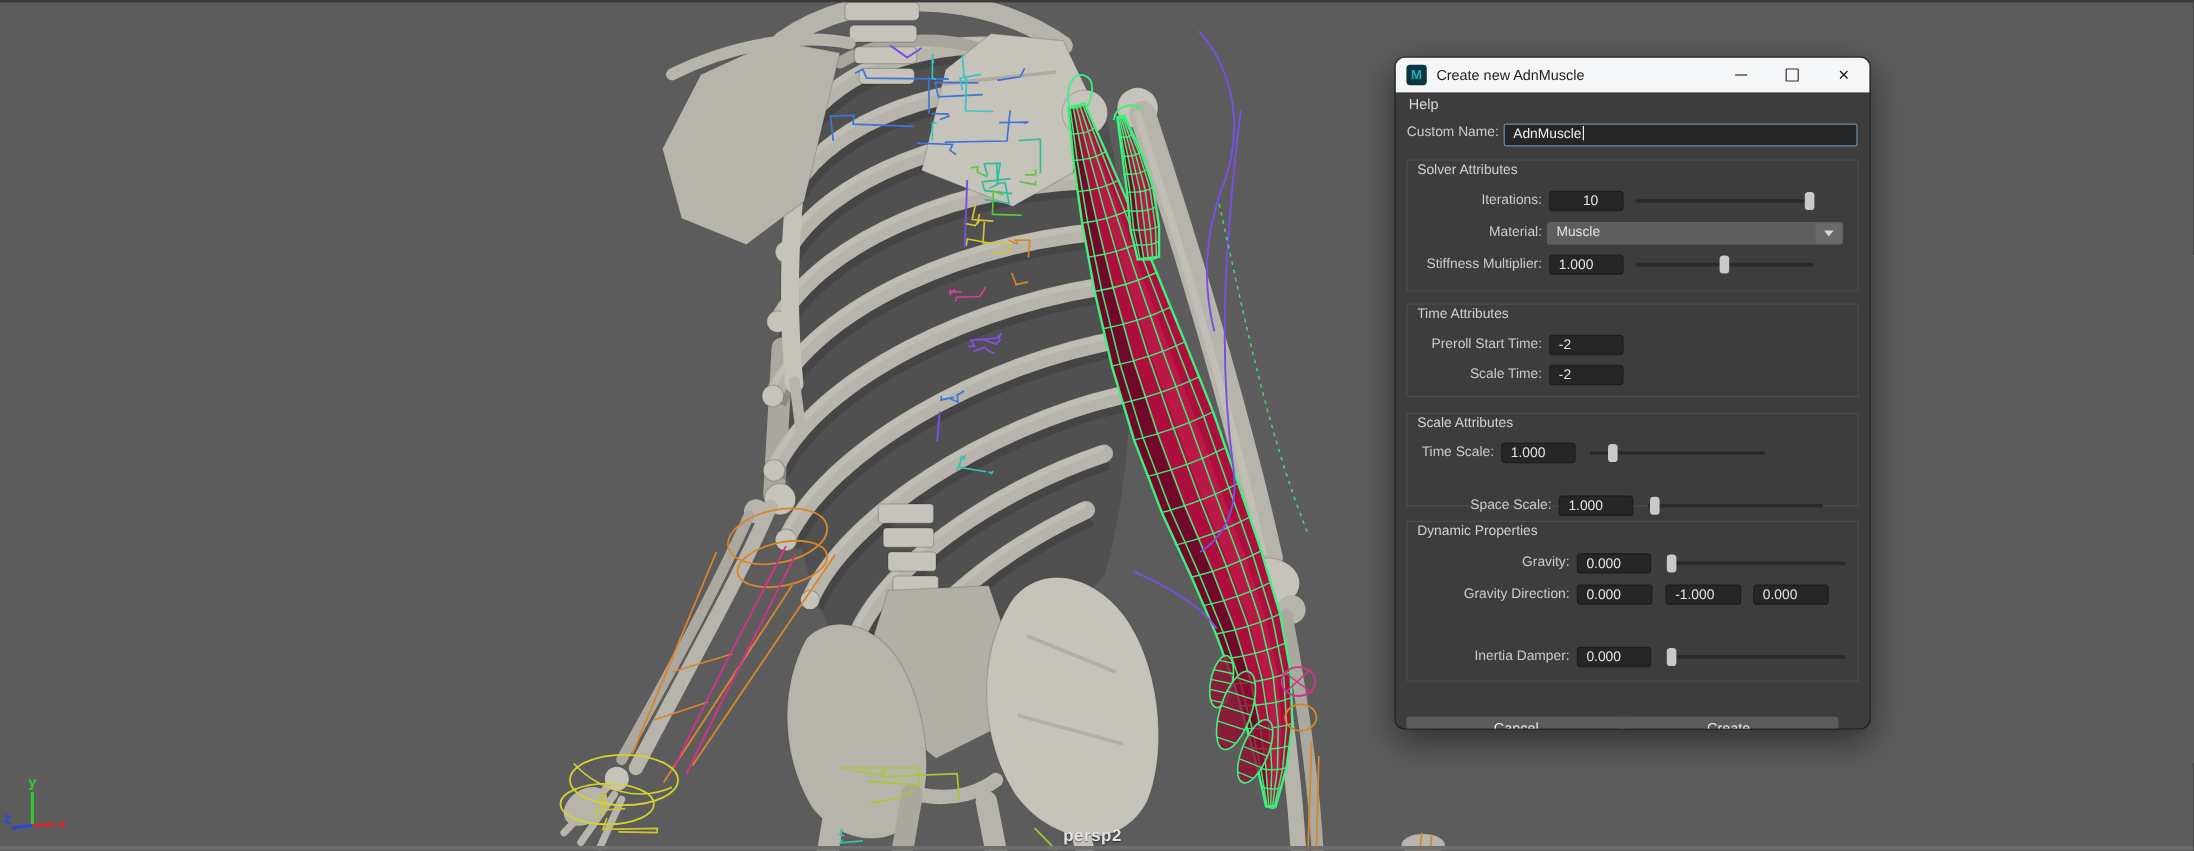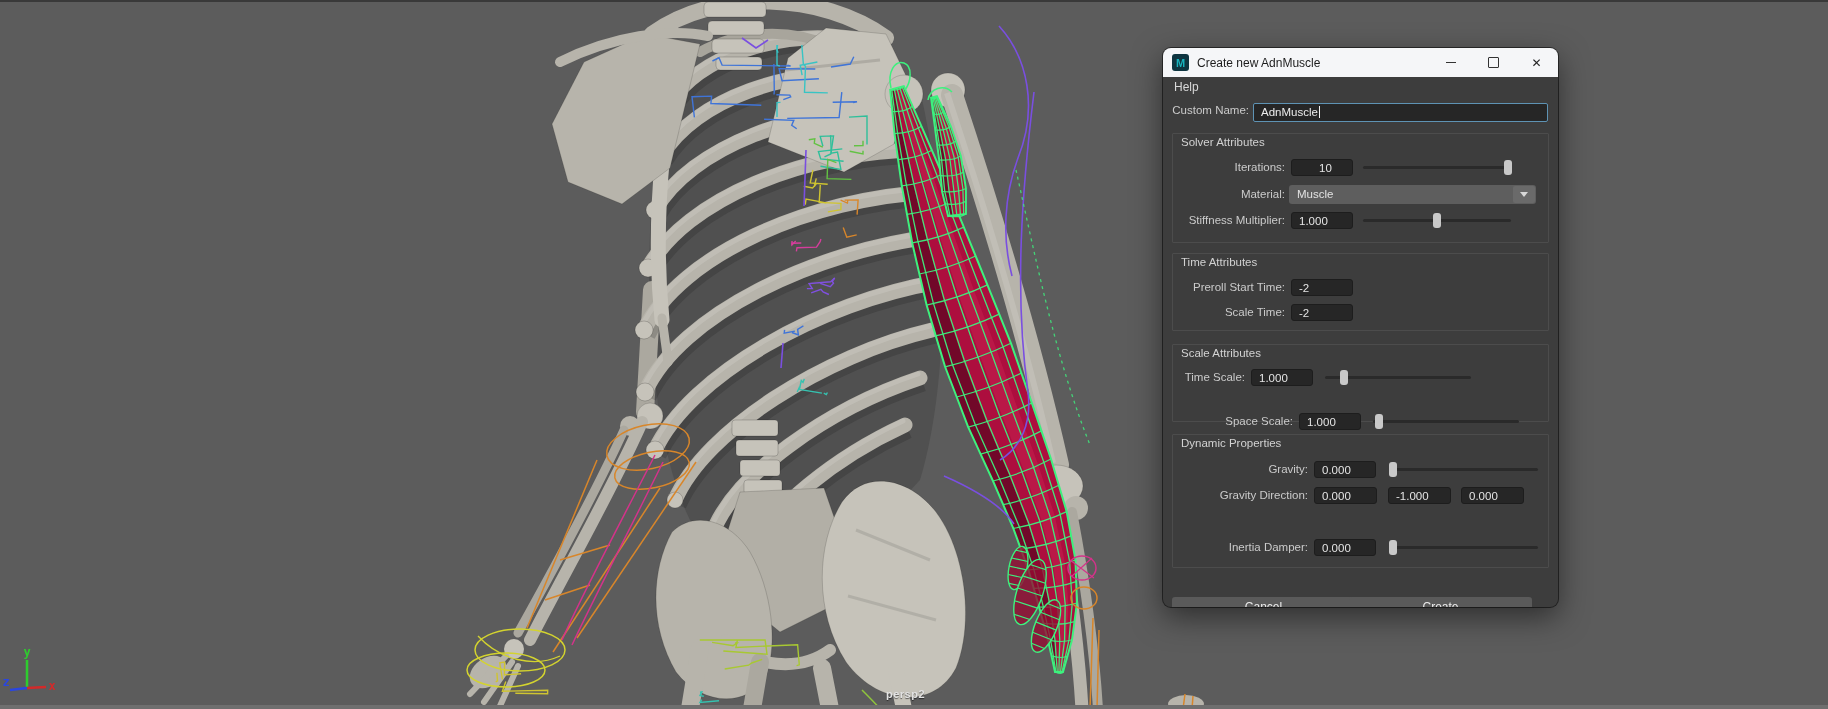--- a/index.html
+++ b/index.html
@@ -1,21 +1,21 @@
 <!DOCTYPE html>
 <html style="--viewport-bg: #5c5c5c; --dialog-bg: #3d3d3d; --titlebar-bg: #f5f6f8; --field-bg: #262626; --field-border: #1d1d1d; --focus-border: #5e93b4; --group-border: #4c4c4c; --label-text: #cbcbcb; --value-text: #e4e4e4; --button-bg: #5a5a5a; --dropdown-bg: #5e5e5e; --slider-track: #2a2a2a; --slider-handle: #c9c9c9; --bone: #b7b4ab; --bone-light: #c6c3ba; --muscle-red: #ad0e3e; --wire-green: #3df17e; --axis-x-red: #d22a2a; --axis-y-green: #2ecc2e; --axis-z-blue: #2a46e0;"><head>
 <meta charset="utf-8">
 <style>
   html,body{margin:0;padding:0;background:#222;}
   #stage{position:relative;width:1828px;height:709px;overflow:hidden;
          font-family:"Liberation Sans",sans-serif;background:var(--viewport-bg,#5c5c5c);}
   #vp-svg{position:absolute;left:0;top:0;}
   #top-strip{position:absolute;left:0;top:0;width:100%;height:2px;background:#393939;}
   #bottom-strip{position:absolute;left:0;bottom:0;width:100%;height:4px;background:#6f6f6f;}
-  #cam-label{position:absolute;left:886px;top:688px;font-size:11px;font-weight:bold;
+  #cam-label{position:absolute;left:886px;top:688px;font-size:14px;font-weight:bold;
              color:#e3e3e3;letter-spacing:.5px;text-shadow:0 1px 1px rgba(0,0,0,.55);}
   
   #dlg{position:absolute;left:1163px;top:48px;width:395px;height:559px;
        background:var(--dialog-bg,#3d3d3d);border-radius:8px;overflow:hidden;
        box-shadow:0 10px 30px rgba(0,0,0,.5),0 0 0 1px #2b2b2b;font-size:11.5px;color:var(--label-text,#cbcbcb);}
   #dlg-titlebar{position:absolute;left:0;top:0;right:0;height:29px;background:var(--titlebar-bg,#f5f6f8);
        display:flex;align-items:center;}
   .maya-icon{width:17px;height:17px;margin-left:9px;border-radius:3px;background:#0e3540;
        display:flex;align-items:center;justify-content:center;font-weight:bold;font-size:11px;color:#17b3bd;}
   #dlg-title{margin-left:8px;font-size:12px;color:#1c1c1c;}

